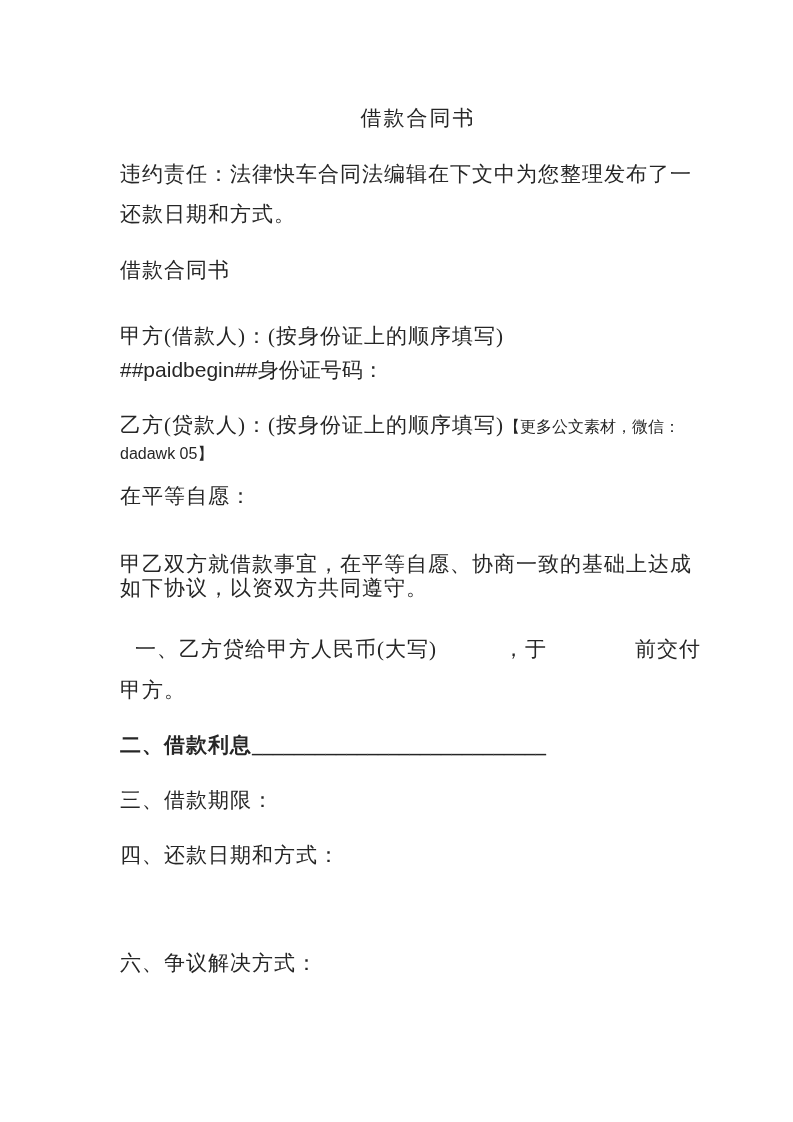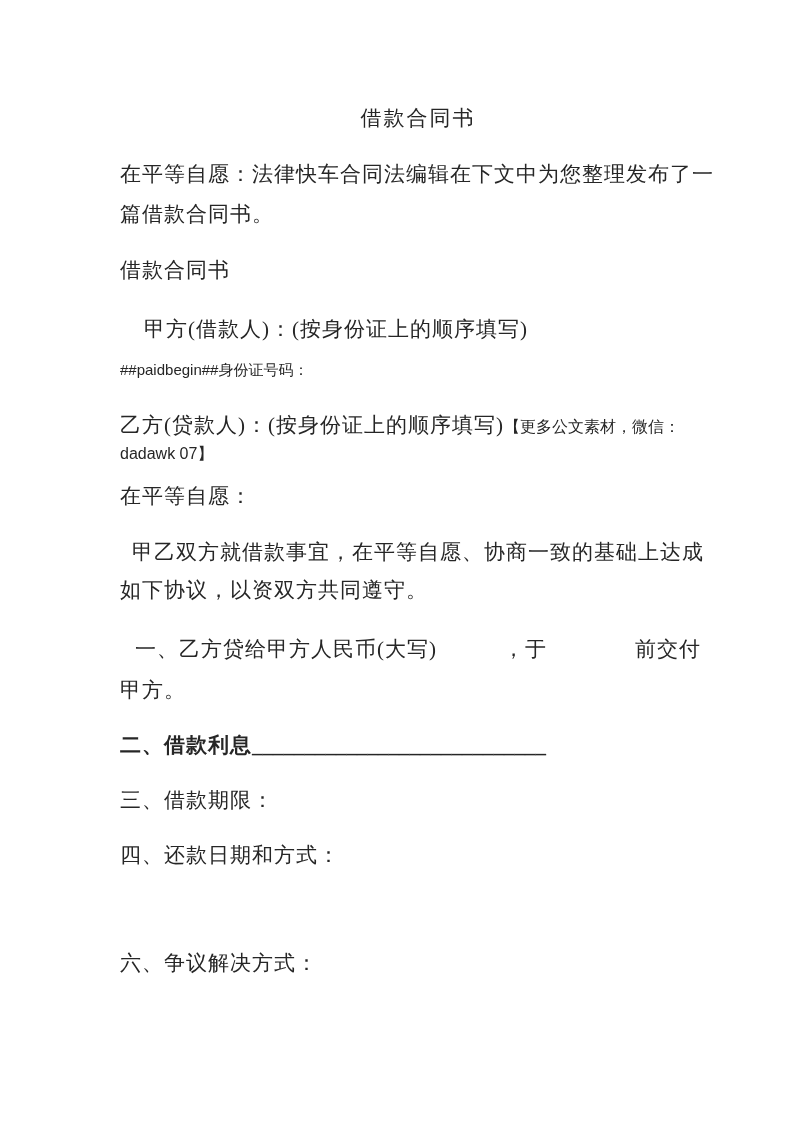--- a/index.html
+++ b/index.html
@@ -24,60 +24,60 @@
     line-height: 24px;
     letter-spacing: 1px;
     white-space: pre;
     color: #262626;
   }
   .title {
     text-align: center;
     letter-spacing: 2px;
   }
   .small-line {
-    font-size: 15px;
+    font-size: 21px;
     line-height: 18px;
     letter-spacing: 0;
     font-family: "Liberation Sans", "DejaVu Sans", sans-serif;
   }
   .note-inline {
     font-size: 16px;
     letter-spacing: 0;
     font-family: "Liberation Sans", "DejaVu Sans", sans-serif;
   }
   .underline-run {
     letter-spacing: 0;
   }
 </style>
 </head>
 <body>
 
 <div class="page">
 
   <div class="line title" style="top:106px;">借款合同书</div>
 
-  <div class="line" style="top:162px;">在平等自愿：法律快车合同法编辑在下文中为您整理发布了一</div>
+  <div class="line" style="top:162px;">违约责任：法律快车合同法编辑在下文中为您整理发布了一</div>
 
-  <div class="line" style="top:202px;">篇借款合同书。</div>
+  <div class="line" style="top:202px;">还款日期和方式。</div>
 
   <div class="line" style="top:258px;">借款合同书</div>
 
-  <div class="line" style="top:317px;margin-left:24px;">甲方(借款人)：(按身份证上的顺序填写)</div>
+  <div class="line" style="top:324px;">甲方(借款人)：(按身份证上的顺序填写)</div>
 
   <div class="line small-line" style="top:361px;">##paidbegin##身份证号码：</div>
 
   <div class="line" style="top:413px;"><span>乙方(贷款人)：(按身份证上的顺序填写)</span><span class="note-inline">【更多公文素材，微信：</span></div>
 
-  <div class="line note-inline" style="top:442px;">dadawk 07】</div>
+  <div class="line note-inline" style="top:442px;">dadawk 05】</div>
 
   <div class="line" style="top:484px;">在平等自愿：</div>
 
-  <div class="line" style="top:540px;margin-left:12px;">甲乙双方就借款事宜，在平等自愿、协商一致的基础上达成</div>
+  <div class="line" style="top:552px;">甲乙双方就借款事宜，在平等自愿、协商一致的基础上达成</div>
 
-  <div class="line" style="top:578px;">如下协议，以资双方共同遵守。</div>
+  <div class="line" style="top:578px;font-family:Liberation Mono, monospace;">如下协议，以资双方共同遵守。</div>
 
   <div class="line" style="top:637px;text-align:center;">一、乙方贷给甲方人民币(大写)　　　，于　　　　前交付</div>
 
   <div class="line" style="top:678px;">甲方。</div>
 
   <div class="line" style="top:733px;font-weight:bold;"><span>二、借款利息</span><span class="underline-run">____________________________</span></div>
 
   <div class="line" style="top:843px;">四、还款日期和方式：</div>
 
   <div class="line" style="top:788px;">三、借款期限：</div>

